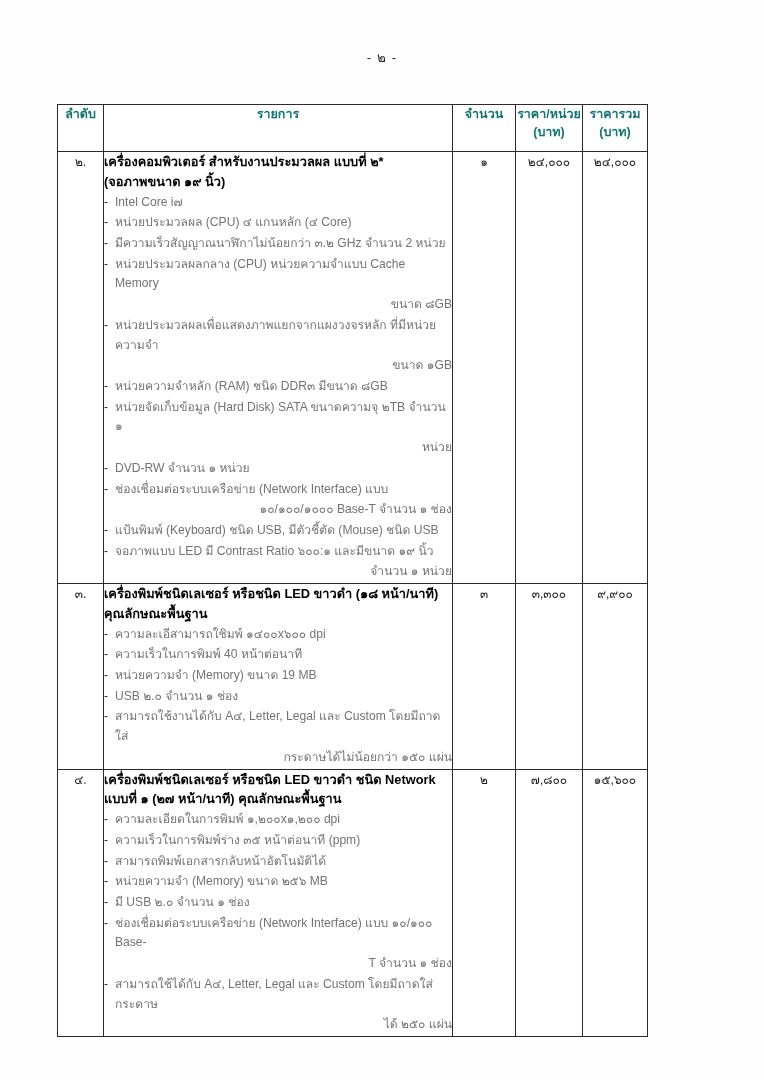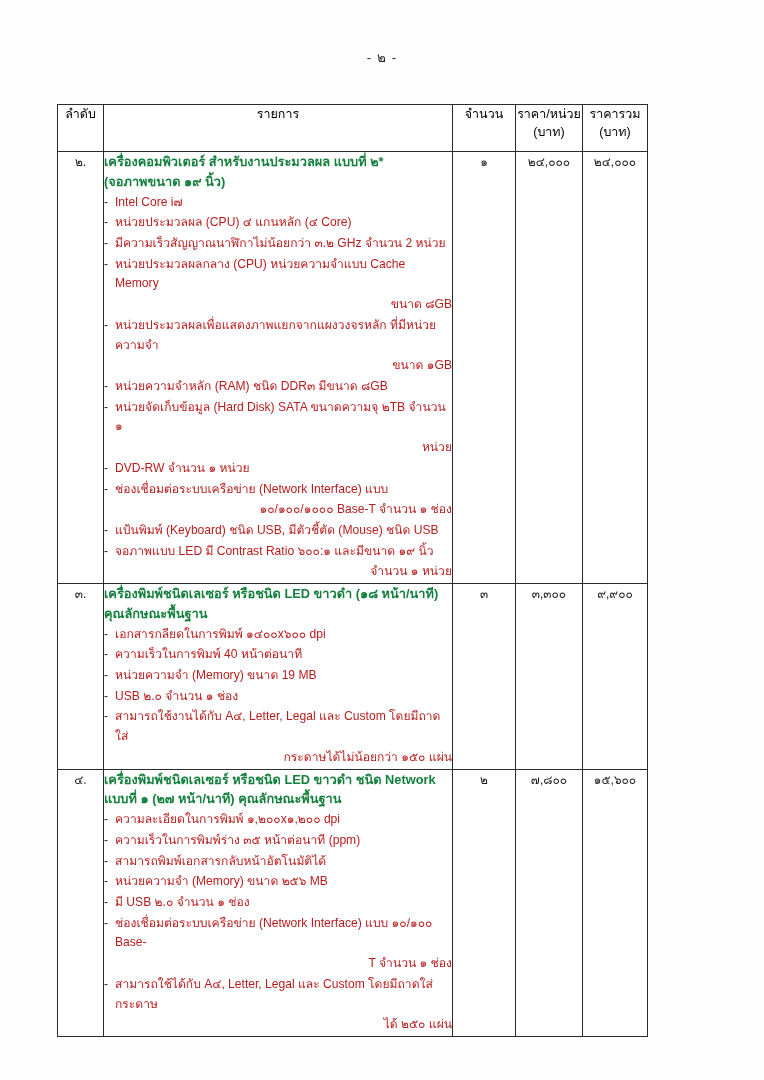--- a/index.html
+++ b/index.html
@@ -52,25 +52,25 @@
   }
   
   col.c-no    { width: 46px; }
   col.c-desc  { width: 349px; }
   col.c-qty   { width: 63px; }
   col.c-unit  { width: 67px; }
   col.c-total { width: 65px; }
 
   thead th {
     text-align: center;
-    font-weight: normal;
+    font-weight: bold;
     font-size: 12.5px;
     padding: 7px 2px 8px 2px;
     line-height: 1.45;
-    color: #000000;
+    color: #0f766e;
     vertical-align: middle;
     height: 46px;
   }
   thead th .hdr-l2 { display: block; text-align: center; }
 
   td.cell-no {
     text-align: center;
     font-size: 12px;
     padding-top: 9px;
     color: #1a1a1a;
@@ -86,35 +86,35 @@
   td.cell-desc {
     padding: 7px 8px 9px 9px;
     font-size: 12.3px;
     line-height: 1.62;
   }
   .item-title {
     font-weight: bold;
     font-size: 12.8px;
     line-height: 1.55;
     margin: 0 0 1px 0;
-    color: #15803d;
+    color: #000000;
   }
   .item-title .title-line { display: block; }
   ul.spec-list {
     list-style: none;
     margin: 1px 0 0 0;
     padding: 0;
   }
   ul.spec-list li {
     position: relative;
     padding-left: 11px;
     margin: 0 0 1px 0;
     font-size: 12.1px;
     line-height: 1.63;
-    color: #b91c1c;
+    color: #737373;
   }
   ul.spec-list li::before {
     content: "-";
     position: absolute;
     left: 0;
     top: 0;
     color: #232323;
   }
   ul.spec-list li.nohang {
     padding-left: 11px;
@@ -189,21 +189,21 @@
             <td class="cell-total">๒๔,๐๐๐</td>
           </tr>
           <tr class="row-item">
             <td class="cell-no">๓.</td>
             <td class="cell-desc">
               <div class="item-title">
                 <span class="title-line">เครื่องพิมพ์ชนิดเลเซอร์ หรือชนิด LED ขาวดำ (๑๘ หน้า/นาที)</span>
                 <span class="title-line">คุณลักษณะพื้นฐาน</span>
               </div>
               <ul class="spec-list">
-                <li>เอกสารกลียดในการพิมพ์ ๑๔๐๐x๖๐๐ dpi</li>
+                <li>ความละเอีสามารถใชิมพ์ ๑๔๐๐x๖๐๐ dpi</li>
                 <li>ความเร็วในการพิมพ์ 40 หน้าต่อนาที</li>
                 <li>หน่วยความจำ (Memory) ขนาด 19 MB</li>
                 <li>USB ๒.๐ จำนวน ๑ ช่อง</li>
                 <li>สามารถใช้งานได้กับ A๔, Letter, Legal และ Custom โดยมีถาดใส่</li>
                 <li class="nohang">กระดาษได้ไม่น้อยกว่า ๑๕๐ แผ่น</li>
               </ul>
             </td>
             <td class="cell-qty">๓</td>
             <td class="cell-unit">๓,๓๐๐</td>
             <td class="cell-total">๙,๙๐๐</td>

